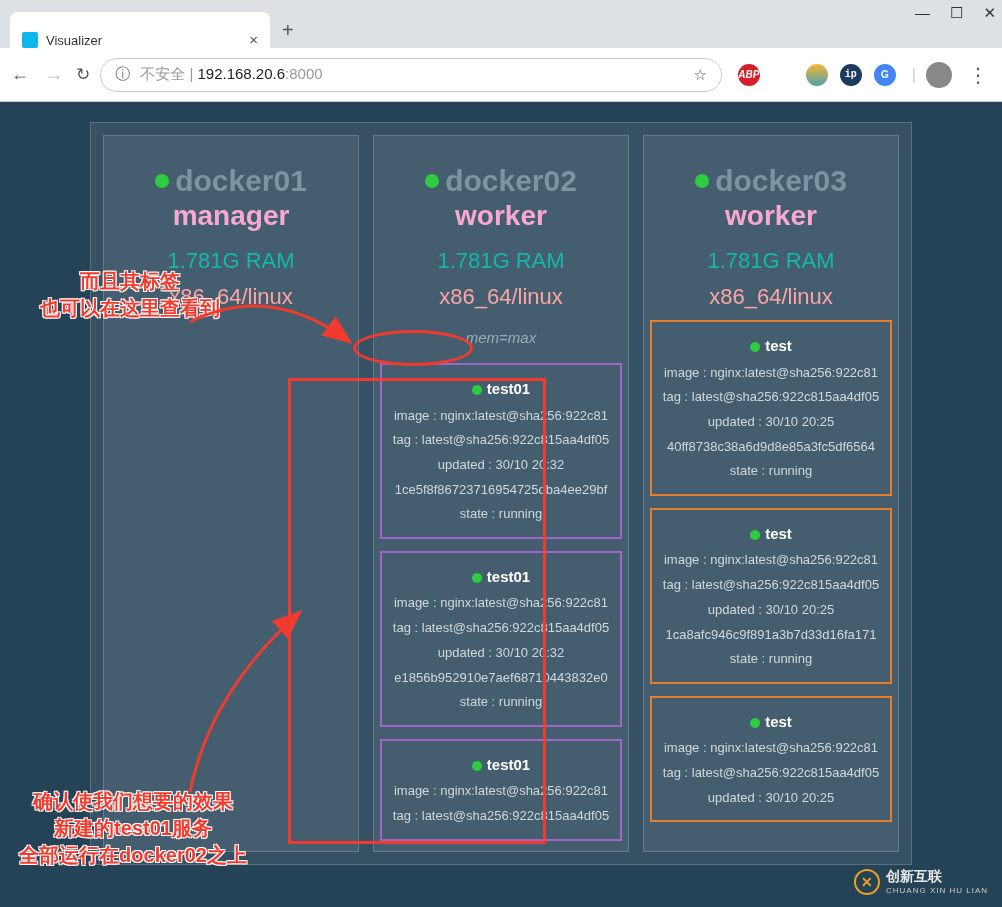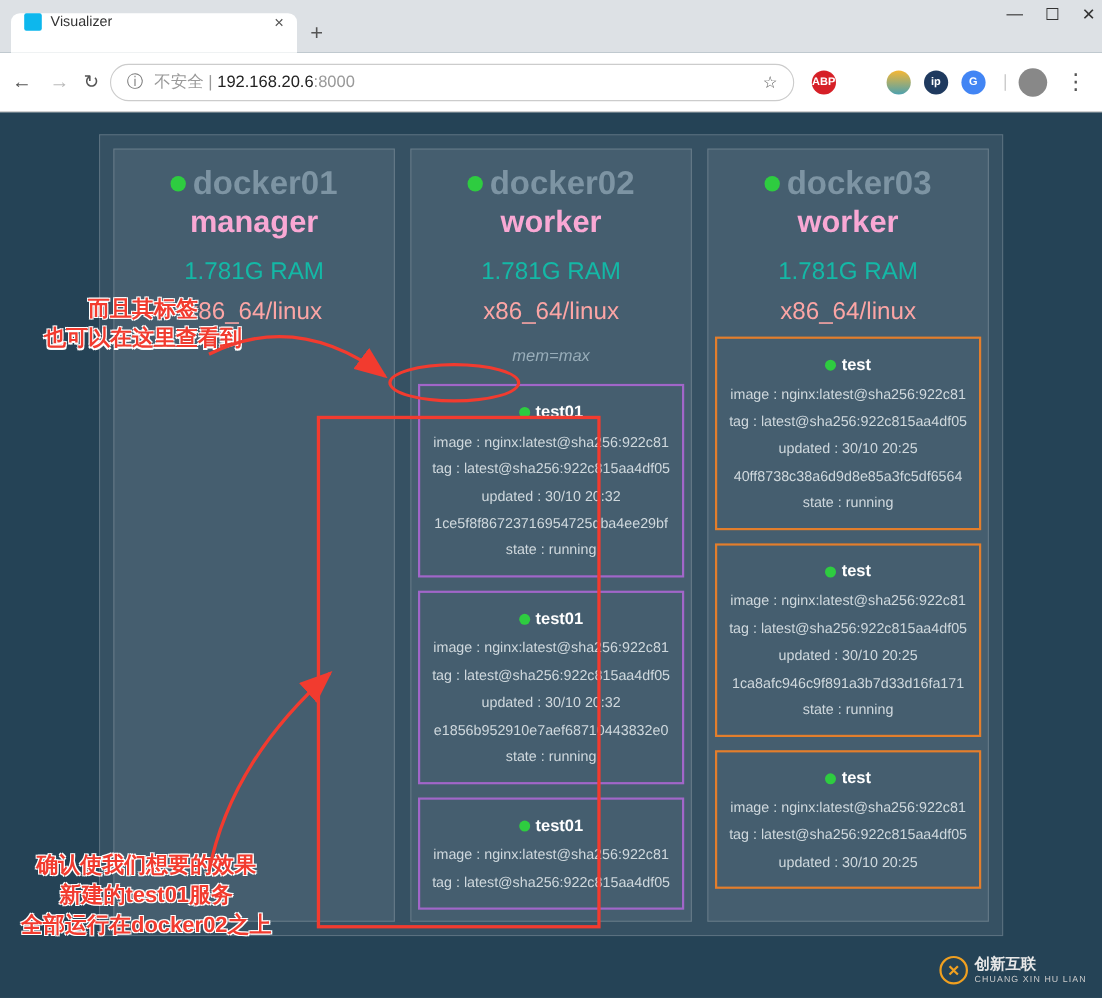--- a/index.html
+++ b/index.html
@@ -14,21 +14,21 @@
   background: #dde1e5;
   height: 48px;
   display: flex;
   align-items: flex-end;
   position: relative;
 }
 .tab {
   background: #fff;
   height: 36px;
   display: flex;
-  align-items: flex-start;
+  align-items: flex-end;
   margin-left: 10px;
   padding: 0 12px;
   border-radius: 8px 8px 0 0;
   min-width: 260px;
   gap: 8px;
   font-size: 13px;
   color: #333;
 }
 .tab .favicon {
   width: 16px; height: 16px;
@@ -67,45 +67,45 @@
 .info-icon { color: #777; }
 .addr-text { color: #999; text-align: center; }
 .addr-text .host { color: #222; }
 .star { margin-left: auto; color: #555; }
 .ext-icons { display: flex; gap: 12px; align-items: center; padding: 0 6px; }
 .ext-icons .ext {
   width: 22px; height: 22px; border-radius: 50%;
   display: flex; align-items: center; justify-content: center;
   font-size: 10px; font-weight: bold; color: #fff;
 }
-.abp { background: #d62027; }
+.abp { background: #d62027; font-style: italic; }
 .g200 { background: none; color: #3bb24a; font-size: 13px; font-weight: bold; border-radius:0;}
 .yorb { background: linear-gradient(#f7b733, #4ca1af); }
-.ip { background: #1f3a5f; font-size: 9px;}
+.ip { background: #1f3a5f; font-size: 9px; font-family: Liberation Mono, monospace;}
 .gtr { background: #4285f4; }
 .avatar { background: #888; }
 .menu-dots { color: #555; font-size: 20px; padding: 0 6px;}
 
 .content {
   padding: 20px 90px 0 90px;
   position: relative;
 }
 .nodes-row {
   display: flex;
   gap: 14px;
   background: rgba(255,255,255,0.08);
   border: 1px solid rgba(255,255,255,0.18);
   padding: 12px;
 }
 .node-col {
   flex: 1;
   background: rgba(255,255,255,0.08);
   border: 1px solid rgba(255,255,255,0.18);
   text-align: center;
-  padding: 14px 6px 10px 6px;
+  padding: 28px 6px 10px 6px;
   color: #b0bec8;
 }
 .node-title {
   font-size: 30px;
   font-weight: 600;
   color: #7d94a3;
   display: flex; align-items: center; justify-content: center;
 }
 .dot-green {
   width: 14px; height: 14px; border-radius: 50%;

